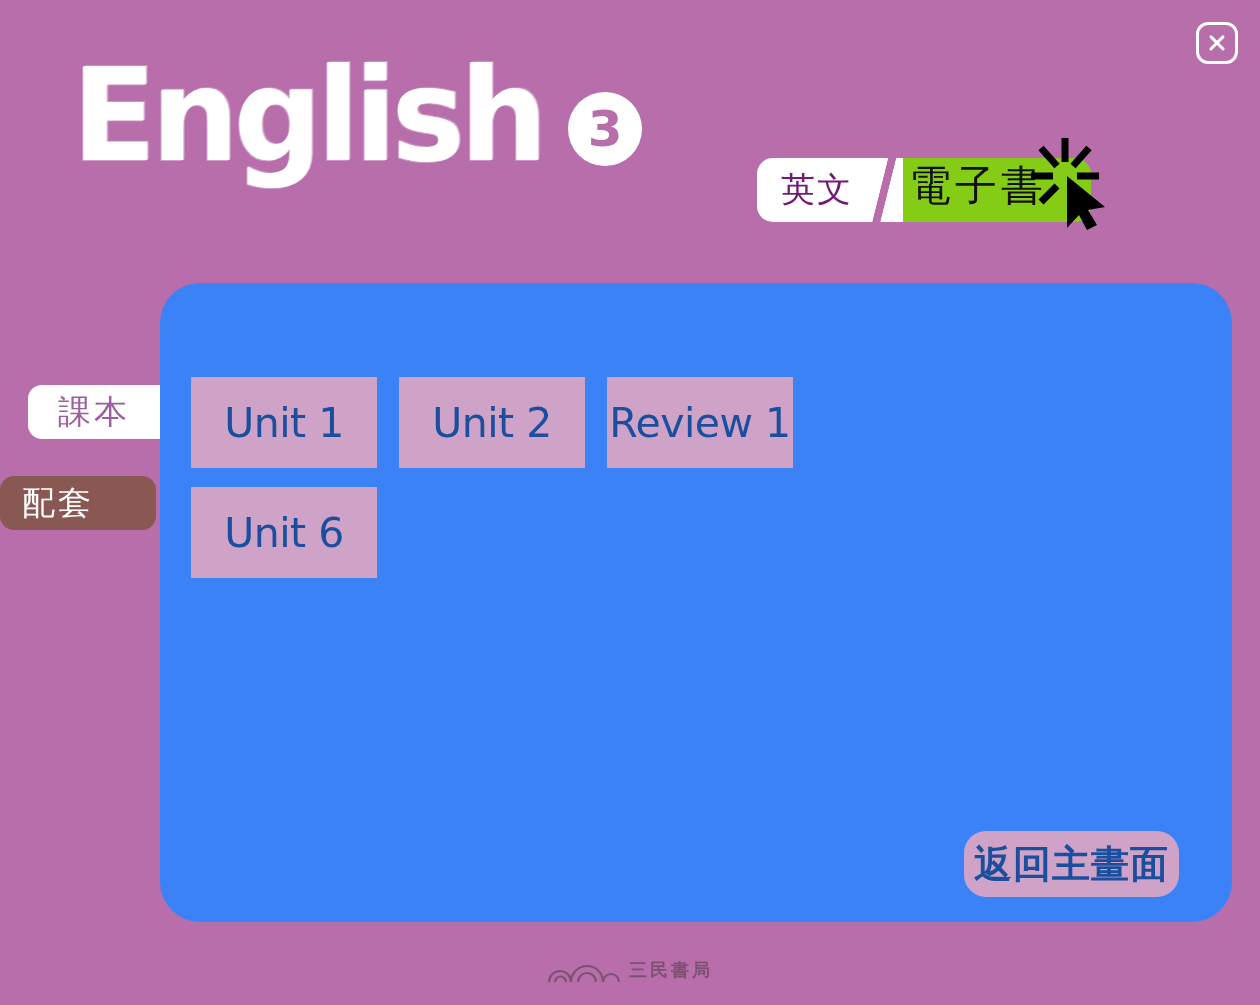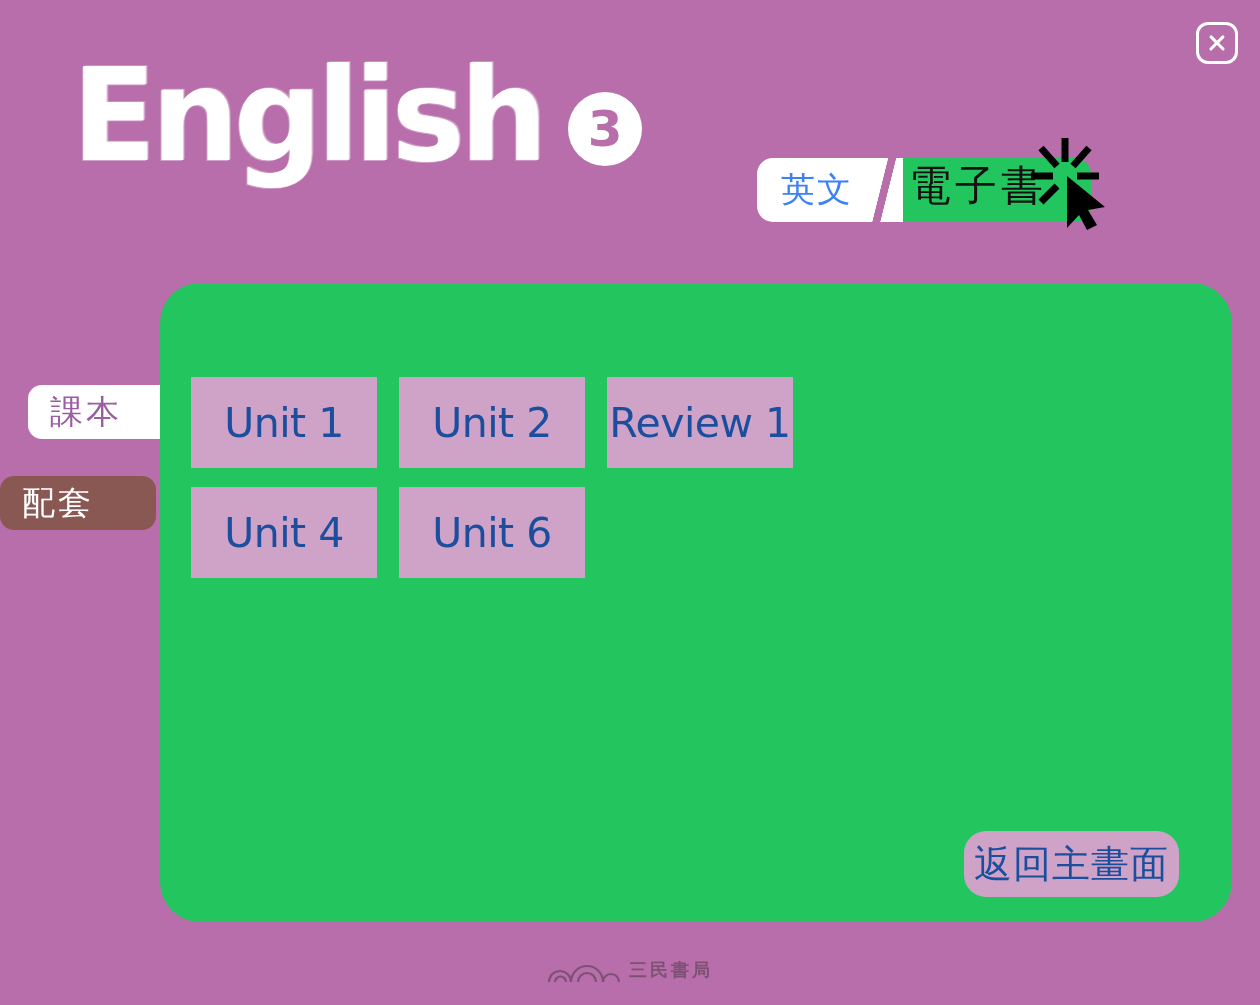--- a/index.html
+++ b/index.html
@@ -100,32 +100,32 @@
     align-items: stretch;
   }
   #subject-pill .seg-left {
     background: #ffffff;
     border-radius: 16px 0 0 16px;
     display: flex;
     align-items: center;
     padding: 0 16px 0 24px;
     font-family: "DejaVu Sans", sans-serif;
     font-size: 34px;
-    color: #3b82f6;
+    color: #701a75;
     letter-spacing: 2px;
   }
   #subject-pill .seg-slash {
     width: 34px;
     background: linear-gradient(104deg,
       #ffffff 0%, #ffffff 38%,
       #b86eab 39%, #b86eab 54%,
       #ffffff 55%, #ffffff 100%);
   }
   #subject-pill .seg-right {
-    background: #22c55e;
+    background: #84cc16;
     border-radius: 0 16px 16px 0;
     display: flex;
     align-items: center;
     padding: 0 44px 8px 6px;
     font-family: "DejaVu Sans", sans-serif;
     font-size: 42px;
     color: #111111;
     letter-spacing: 4px;
     position: relative;
   }
@@ -154,38 +154,38 @@
     font-size: 33px;
     letter-spacing: 3px;
     cursor: pointer;
     box-sizing: border-box;
   }
   #sidebar-tab-textbook {
     margin-left: 28px;
     width: 168px;
     background: #ffffff;
     color: #9a5fa0;
-    padding-left: 22px;
+    padding-left: 30px;
   }
   #sidebar-tab-supplement {
     margin-top: 37px;
     width: 156px;
     background: #8a5853;
     color: #ffffff;
     padding-left: 22px;
   }
 
   
   #content-card {
     position: absolute;
     left: 160px;
     top: 283px;
     width: 1072px;
     height: 639px;
-    background: #22c55e;
+    background: #3b82f6;
     border-radius: 40px;
     box-sizing: border-box;
   }
 
   
   #unit-grid {
     position: absolute;
     left: 31px;
     top: 94px;
     width: 1010px;
@@ -223,21 +223,21 @@
     height: 66px;
     background: #cfa2c8;
     color: #1b4f9e;
     border-radius: 22px;
     display: flex;
     align-items: center;
     justify-content: center;
     font-family: "DejaVu Sans", sans-serif;
     font-size: 38px;
     letter-spacing: 1px;
-    font-weight: normal;
+    font-weight: bold;
     cursor: pointer;
     box-sizing: border-box;
   }
 
   
   #publisher-footer {
     position: absolute;
     left: 0;
     right: 0;
     bottom: 22px;
@@ -298,21 +298,20 @@
 
 <div id="content-card">
 
   <div id="unit-grid">
     <div class="unit-row row-1">
       <div class="unit-button">Unit 1</div>
       <div class="unit-button">Unit 2</div>
       <div class="unit-button">Review 1</div>
     </div>
     <div class="unit-row row-2">
-      <div class="unit-button">Unit 4</div>
       <div class="unit-button">Unit 6</div>
     </div>
   </div>
 
   <div id="return-home-button">返回主畫面</div>
 </div>
 
 <div id="publisher-footer">
   <svg id="publisher-arch-icon" width="74" height="26" viewBox="0 0 74 26">
     <g fill="none" stroke="#4d3b46" stroke-width="2.2">

